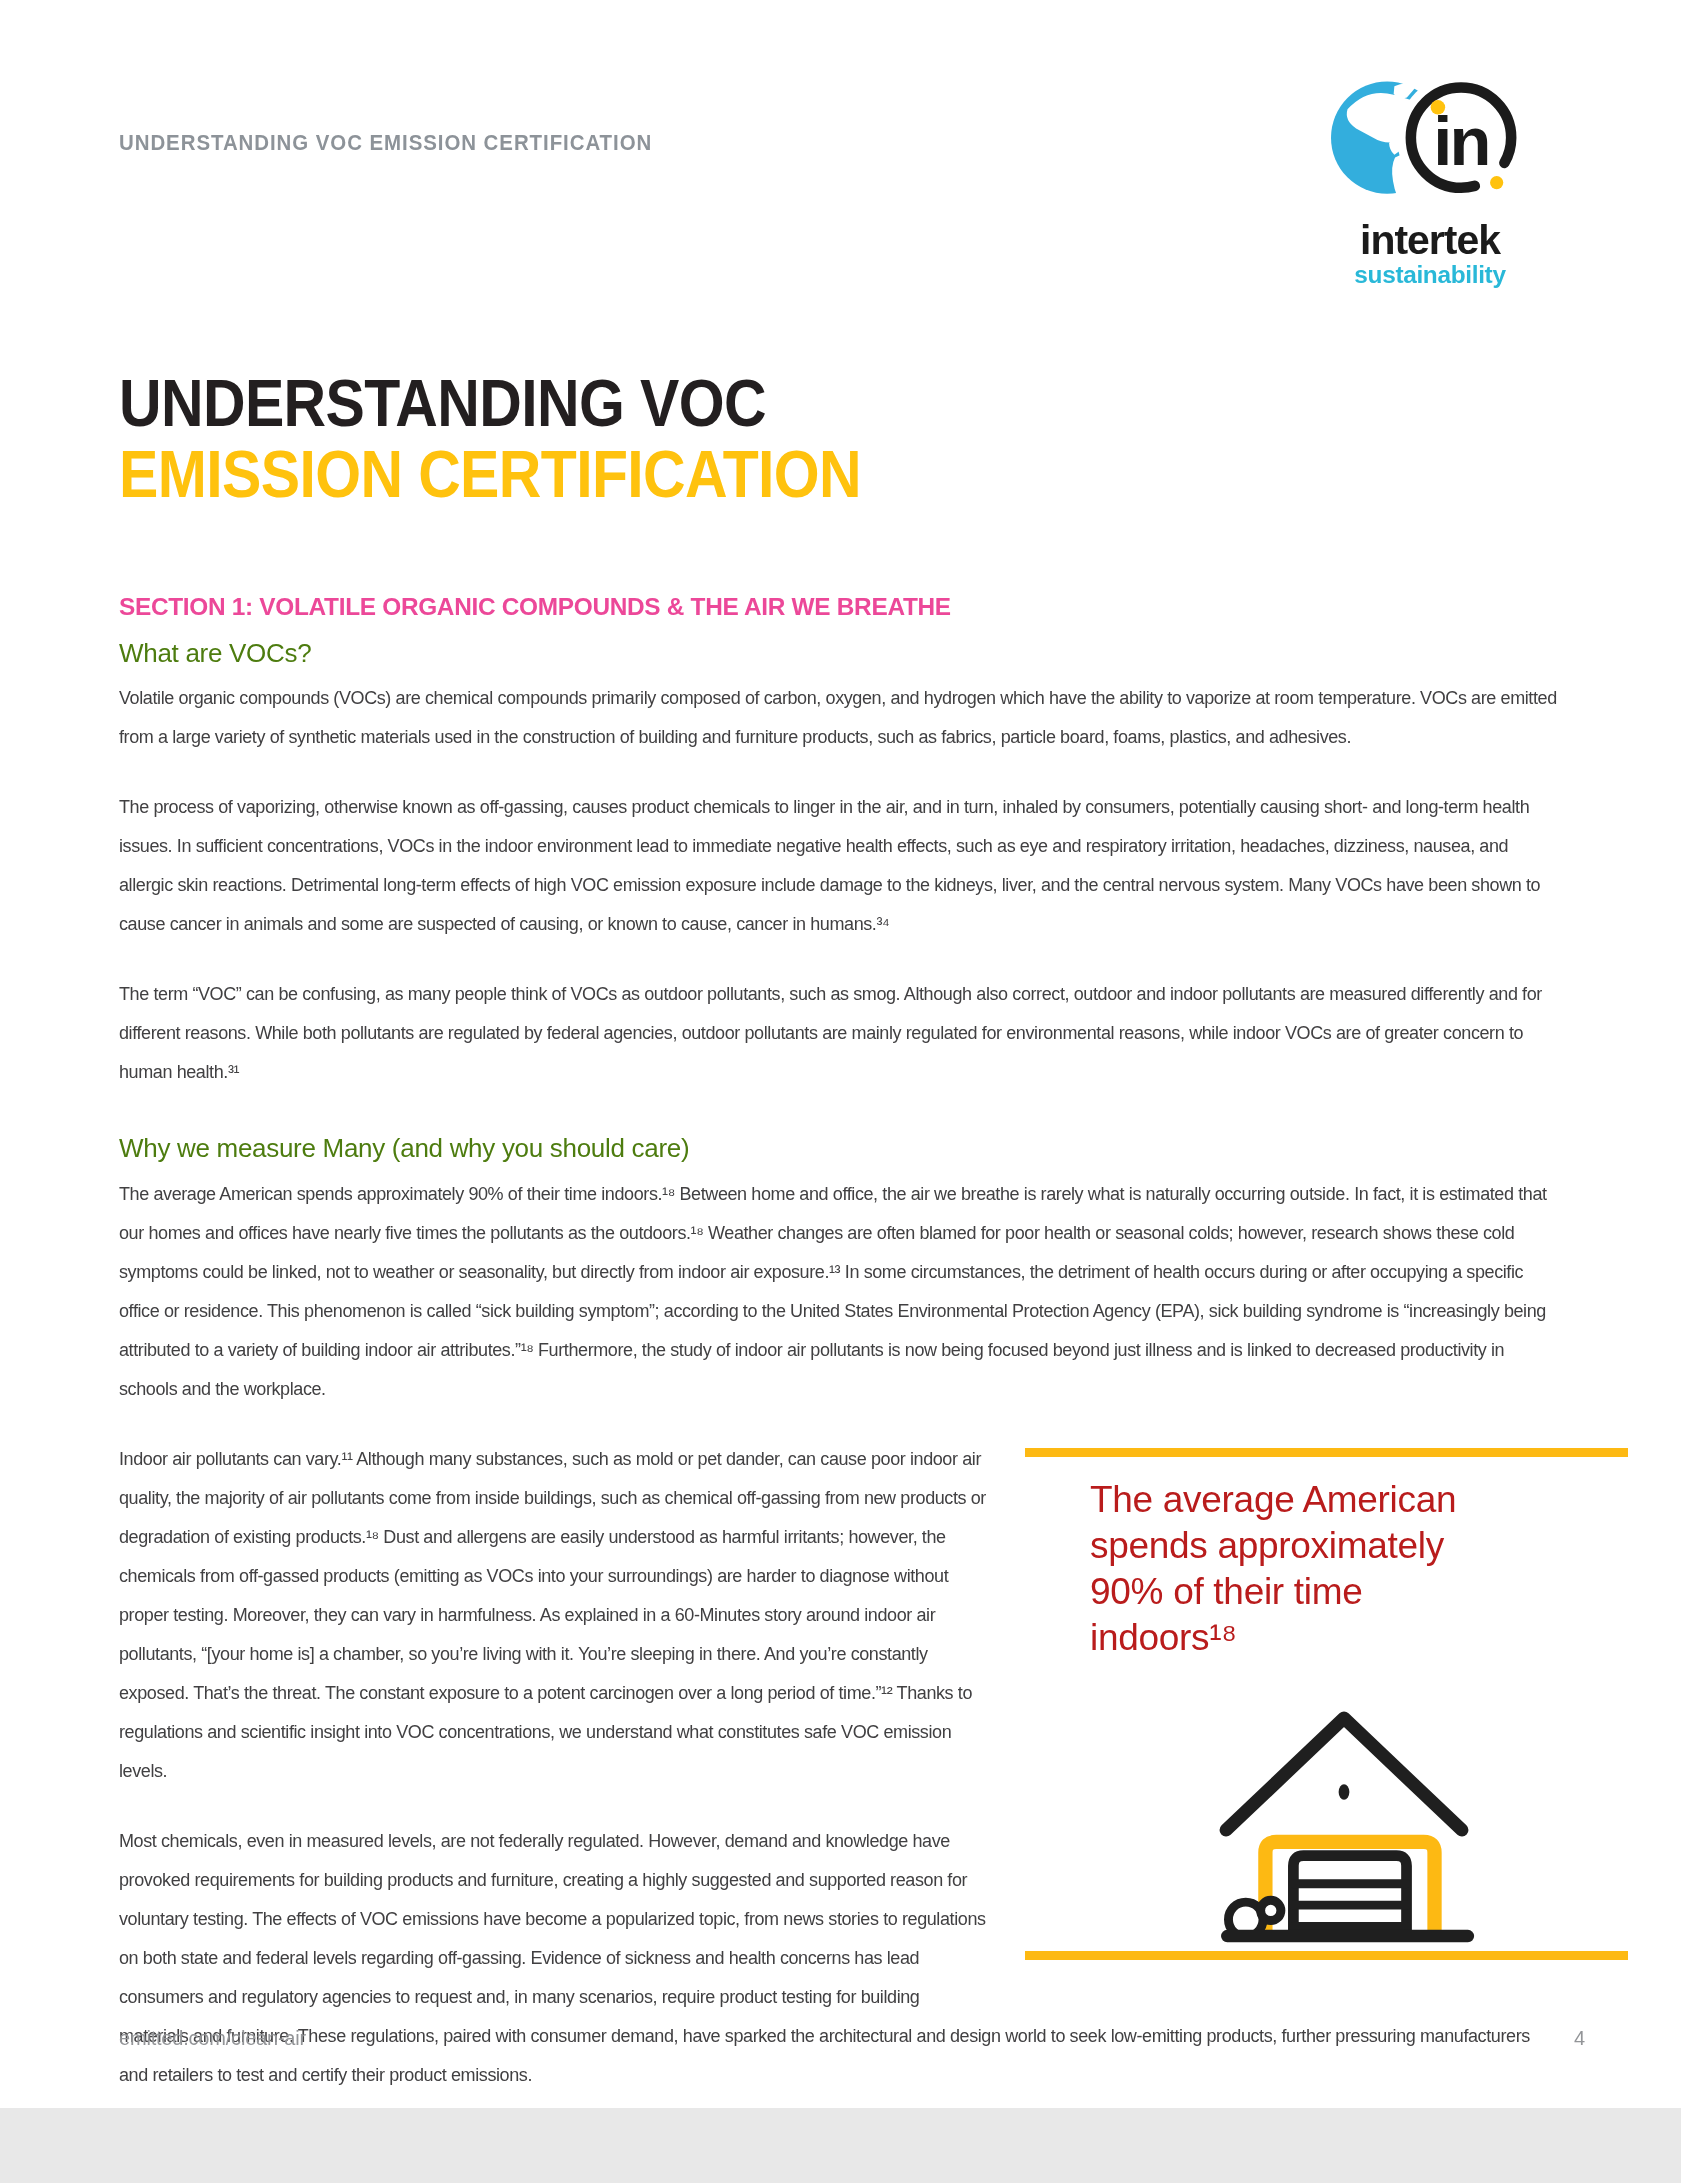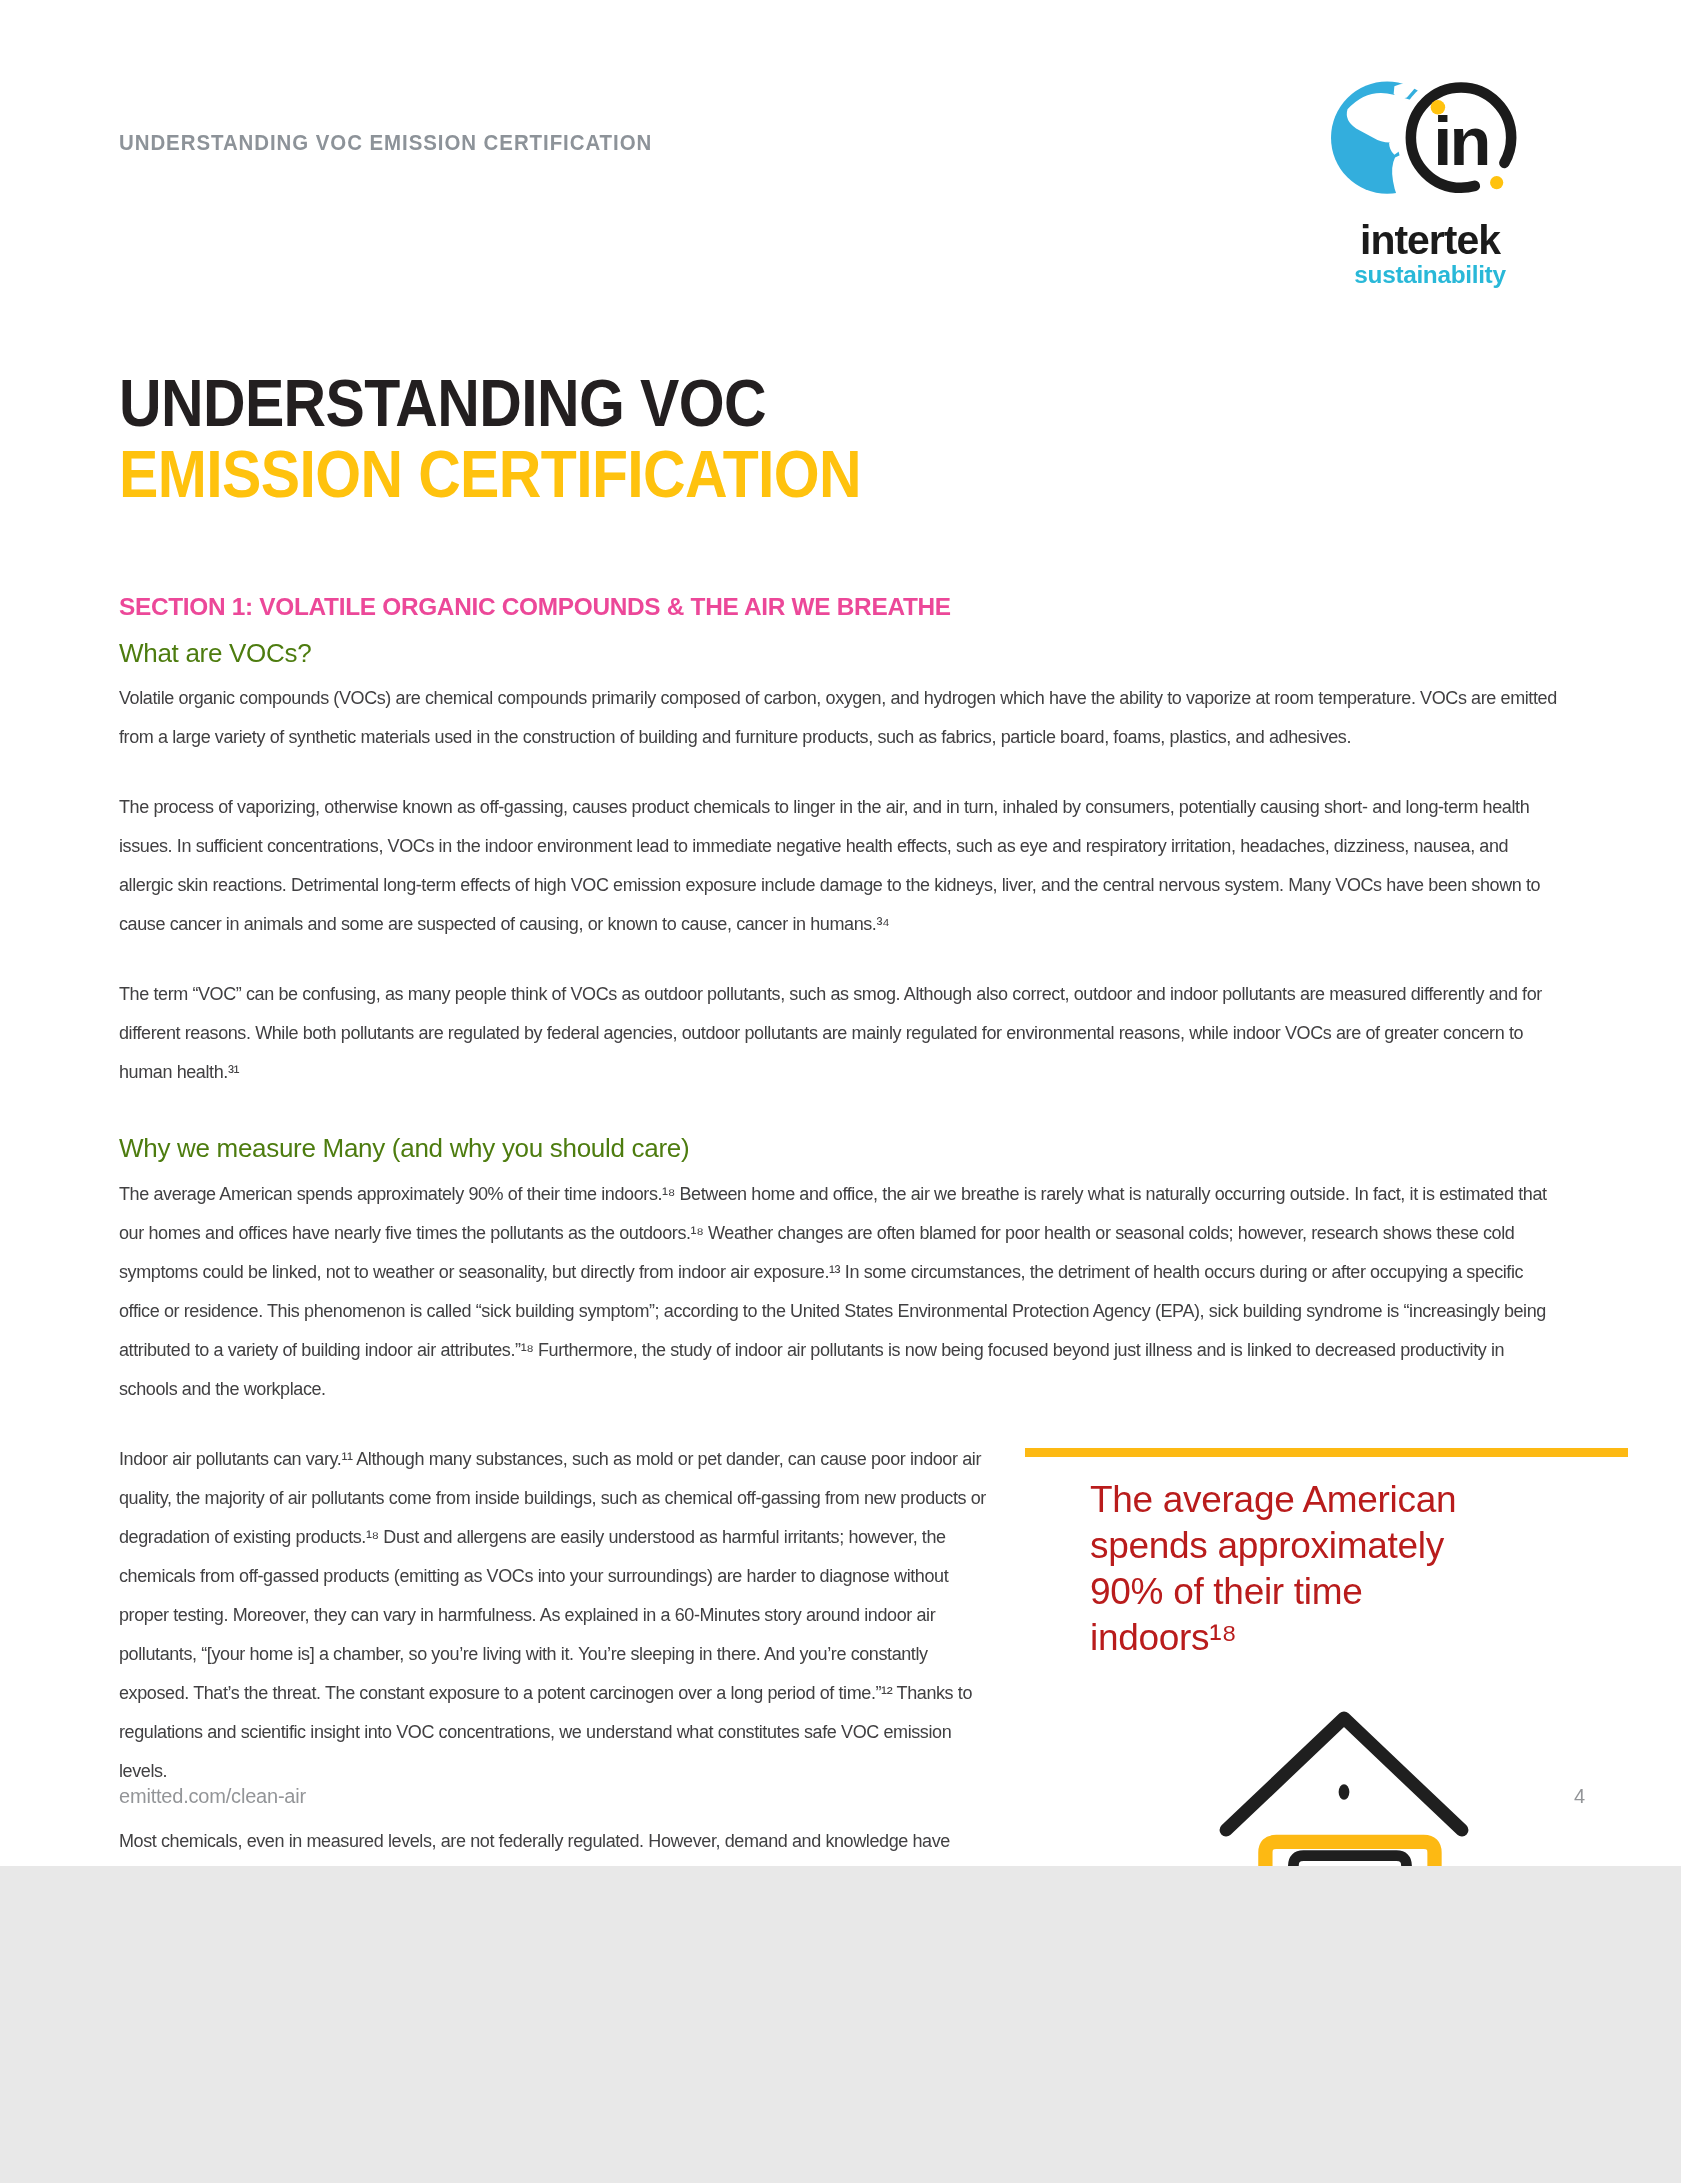--- a/index.html
+++ b/index.html
@@ -1,17 +1,17 @@
 <!DOCTYPE html>
 <html style="font-size:10.6px"><head>
 <meta charset="utf-8">
 <style>
   html,body{margin:0;padding:0;background:#e8e8e8;}
   .page{
-    width:1681px;height:1866px;position:relative;background:#ffffff;
+    width:1681px;height:2108px;position:relative;background:#ffffff;
     overflow:hidden;font-family:"Liberation Sans",sans-serif;
     -webkit-font-smoothing:antialiased;
   }
   .content{padding:0 119px;}
   
   .header{display:flex;justify-content:space-between;align-items:flex-start;padding-top:73px;}
   .kicker{
     margin-top:57px;font-size:22px;font-weight:bold;color:#8d9399;
     letter-spacing:1px;transform:scaleX(0.93);transform-origin:left top;white-space:nowrap;
   }

